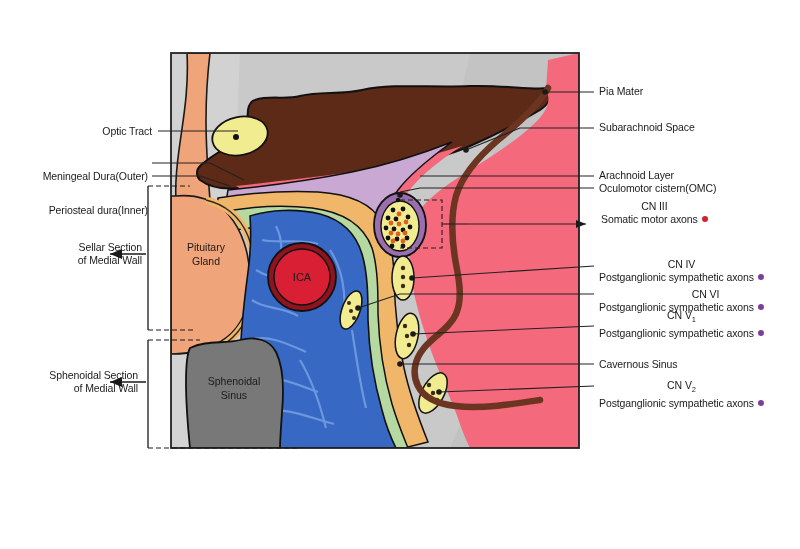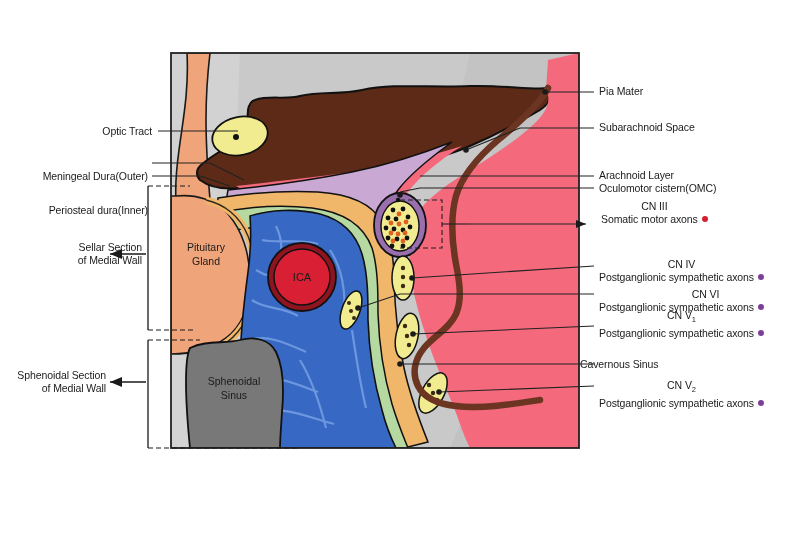--- a/index.html
+++ b/index.html
@@ -267,21 +267,21 @@
 
 <div class="lbl left" style="left:0;top:157px;width:148px;margin-top:47px;">Periosteal dura(Inner)</div>
 
 <div class="lbl left" style="left:0;top:170px;width:148px;">Meningeal Dura(Outer)</div>
 
 <div class="grp" style="left:0;top:241px;width:106px;text-align:right;margin-left:36px;">
   <span class="lbl left ln1" style="position:static;display:block;">Sellar Section</span>
   <span class="lbl left ln2" style="position:static;display:block;">of Medial Wall</span>
 </div>
 
-<div class="grp" style="left:0;top:369px;width:106px;text-align:right;">
+<div class="grp" style="left:0;top:369px;width:106px;text-align:right;padding-left:32px;">
   <span class="lbl left ln1" style="position:static;display:block;">Sphenoidal Section</span>
   <span class="lbl left ln2" style="position:static;display:block;">of Medial Wall</span>
 </div>
 
 <div class="lbl right" style="left:599px;top:85px;">Pia Mater</div>
 
 <div class="lbl right" style="left:599px;top:121px;">Subarachnoid Space</div>
 
 <div class="lbl right" style="left:599px;top:169px;">Arachnoid Layer</div>
 
@@ -310,21 +310,21 @@
 
 <div class="grp" style="left:599px;top:309px;">
   <span class="lbl right ln1" style="position:static;display:block;">
     <span>CN V</span><span class="sub">1</span>
   </span>
   <span class="lbl right ln2" style="position:static;display:block;">
     <span>Postganglionic sympathetic axons</span><span class="dot dot-purple"></span>
   </span>
 </div>
 
-<div class="lbl right" style="left:580px;top:358px;">Cavernous Sinus</div>
+<div class="lbl right" style="left:599px;top:358px;">Cavernous Sinus</div>
 
 <div class="grp" style="left:599px;top:379px;">
   <span class="lbl right ln1" style="position:static;display:block;">
     <span>CN V</span><span class="sub">2</span>
   </span>
   <span class="lbl right ln2" style="position:static;display:block;">
     <span>Postganglionic sympathetic axons</span><span class="dot dot-purple"></span>
   </span>
 </div>
 

